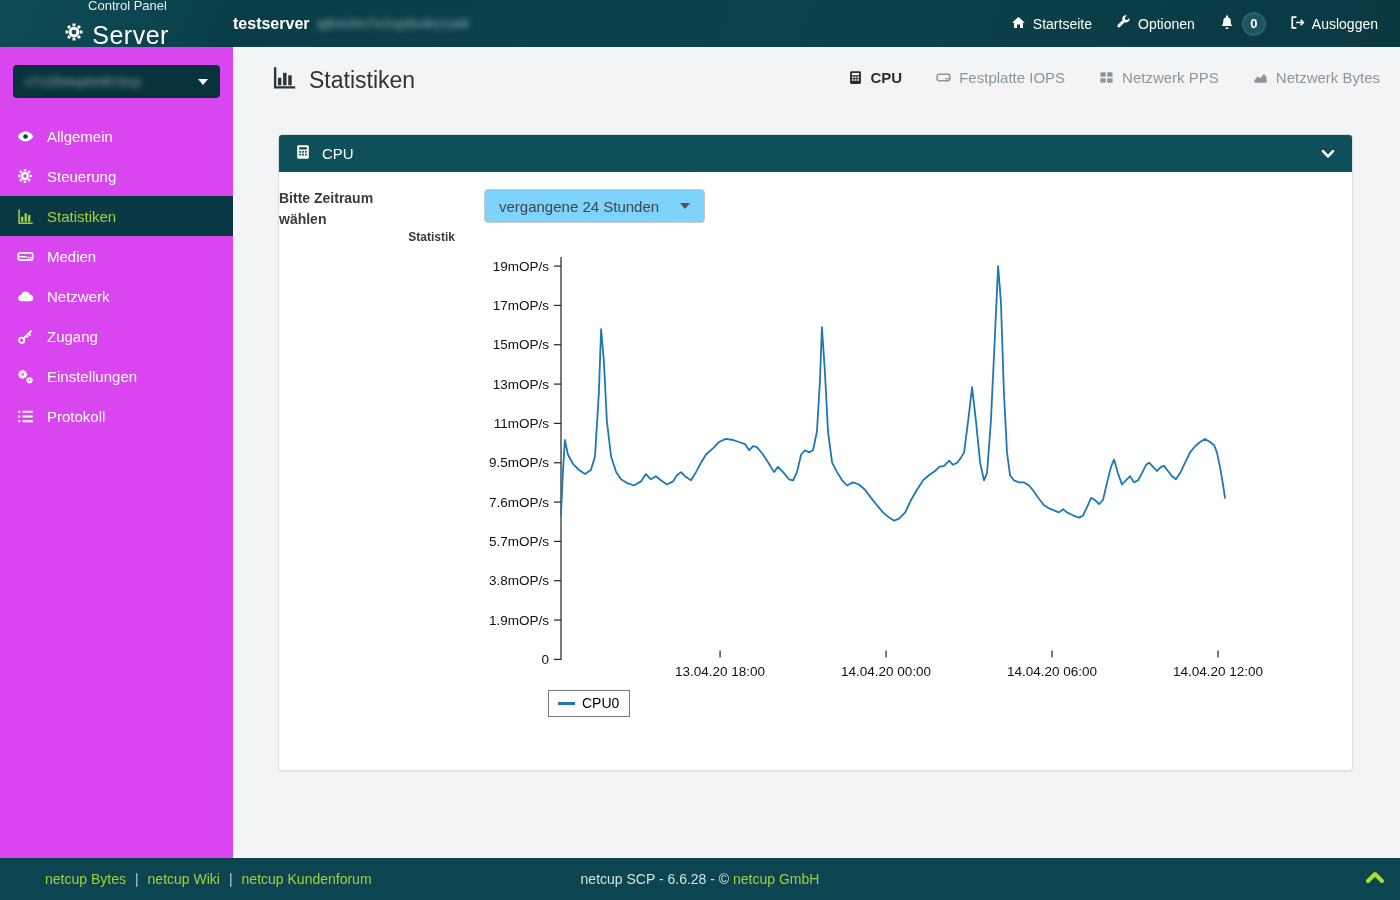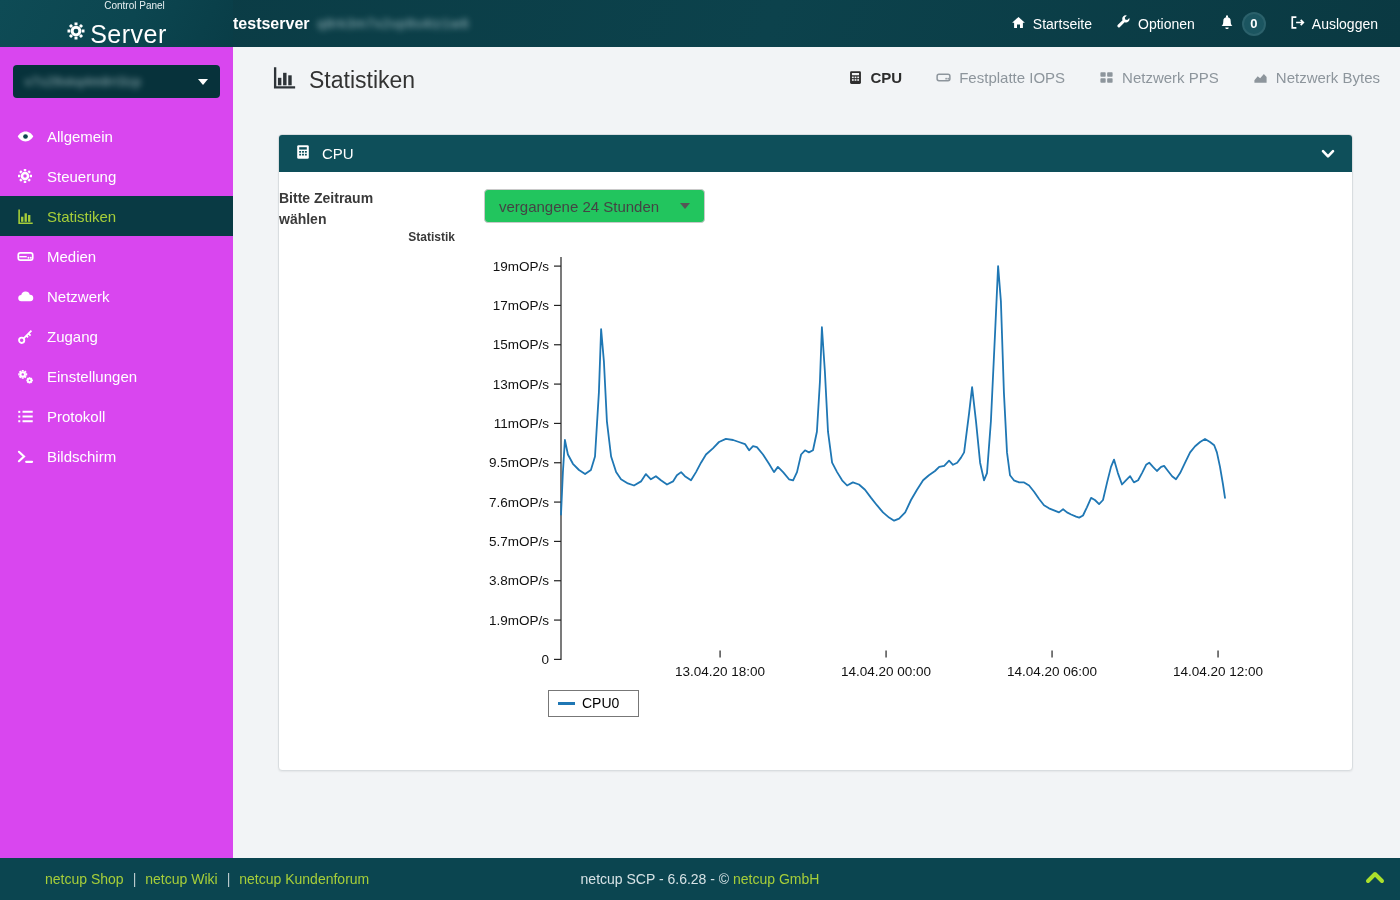--- a/index.html
+++ b/index.html
@@ -9,21 +9,21 @@
   
   .topbar { position:absolute; left:0; top:0; width:1400px; height:47px;
     background:linear-gradient(110deg,#0a3a43 0%, #0c424c 55%, #0a3942 100%);
     display:flex; align-items:center; z-index:5; }
   .logo-col { width:233px; height:47px; flex:0 0 233px;
     background:linear-gradient(115deg,#0e4b55 0%, #0c4650 55%, #093d47 100%);
     display:flex; align-items:center; justify-content:center; }
   .logo-wrap { display:flex; align-items:flex-end; gap:4px; color:#fff; }
   .logo-gear { font-size:20px; line-height:1; margin-bottom:3px; }
   .logo-text { display:flex; flex-direction:column; align-items:flex-end; line-height:1; }
-  .logo-sub { font-size:10px; color:#e8f0f2; margin-bottom:11px; margin-right:2px;}
+  .logo-sub { font-size:13px; color:#e8f0f2; margin-bottom:11px; margin-right:2px;}
   .logo-main { font-size:25px; font-weight:400; color:#fff; letter-spacing:.5px; }
   .server-title { margin-left:0px; display:flex; align-items:center; gap:8px; }
   .server-name { color:#fff; font-weight:700; font-size:16px; }
   .masked { filter:blur(3px); opacity:.8; color:#cfe3e7; font-size:13px; letter-spacing:1px;
     user-select:none; white-space:nowrap; }
   .top-nav { margin-left:auto; display:flex; align-items:center; gap:24px; padding-right:22px; }
   .top-nav-item { display:flex; align-items:center; gap:7px; color:#fff; font-size:14px; cursor:pointer; }
   .badge-pill { width:24px; height:24px; border-radius:50%; background:#1b5560;
     box-shadow:0 0 0 2px rgba(255,255,255,.07) inset; color:#fff; font-size:13px; font-weight:700;
     display:flex; align-items:center; justify-content:center; }
@@ -58,27 +58,27 @@
   .panel-head { height:37px; background:#0e4f5a; border-radius:3px 3px 0 0; display:flex;
     align-items:center; padding:0 16px; gap:11px; color:#fff; font-size:15px; --icon-bg:#0e4f5a; }
   .panel-chevron { margin-left:auto; cursor:pointer; display:flex; }
   .panel-body { position:relative; height:598px; }
   .form-label { position:absolute; left:0px; top:16px; width:176px; text-align:left;
     font-weight:700; font-size:14px; color:#3a3a3a; line-height:20px; }
   .form-label .lbl2 { margin-top:1px; }
   .lbl-statistik { position:absolute; left:0px; top:58px; width:176px; text-align:right;
     font-weight:700; font-size:12px; color:#3a3a3a; }
   .select-box { position:absolute; left:205px; top:17px; width:221px; height:34px;
-    background:#22c55e; border:1px solid #c9c9c9; border-radius:4px; display:flex; align-items:center;
+    background:#7dd3fc; border:1px solid #c9c9c9; border-radius:4px; display:flex; align-items:center;
     padding:16px 14px; font-size:15px; color:#444; cursor:pointer; }
   .sel-caret { margin-left:auto; width:0; height:0; border-left:5px solid transparent;
     border-right:5px solid transparent; border-top:6px solid #555; }
   .chart-wrap { position:absolute; left:0; top:78px; width:1073px; height:480px; }
   .legend-box { position:absolute; left:269px; top:440px; border:1px solid #777; background:#fff;
-    padding:4px 19px 5px 9px; display:flex; align-items:center; gap:7px; font-size:14px; color:#000; }
+    padding:4px 10px 5px 9px; display:flex; align-items:center; gap:7px; font-size:14px; color:#000; }
   .legend-dash { width:17px; height:3px; }
 
   
   .footer { position:absolute; left:0; top:858px; width:1400px; height:42px; background:#0b4550;
     display:flex; align-items:center; font-size:14px; }
   .f-links { padding-left:45px; display:flex; align-items:center; gap:9px; }
   .f-link { color:#a6ce39; text-decoration:none; cursor:pointer; }
   .f-sep { color:#b9c9cc; }
   .f-center { position:absolute; left:0; width:1400px; text-align:center; color:#d6e2e5; pointer-events:none; }
   .f-center .f-link { pointer-events:auto; }
@@ -232,30 +232,20 @@
               <path d="M5.2 3.6h9.6M5.2 8h9.6M5.2 12.4h9.6"></path>
             </g>
             <g fill="#fff">
               <rect x="1.2" y="2.7" width="1.9" height="1.9"></rect>
               <rect x="1.2" y="7.1" width="1.9" height="1.9"></rect>
               <rect x="1.2" y="11.5" width="1.9" height="1.9"></rect>
             </g>
           </svg>
         </span>
         <span>Protokoll</span>
-      </div>
-      <div class="menu-item">
-        <span class="mi-icon">
-          <svg width="17" height="17" viewBox="0 0 16 16">
-            <g stroke="#fff" stroke-width="2" fill="none" stroke-linecap="round">
-              <path d="M1.8 3.6 6.6 8l-4.8 4.4M8.6 13h5.6"></path>
-            </g>
-          </svg>
-        </span>
-        <span>Bildschirm</span>
       </div>
     </div>
 </div>
 
 <div class="main">
   <div class="page-head">
     <div class="page-title">
       <span>
         <svg width="25" height="25" viewBox="0 0 16 16">
             <path d="M2 1.5v12.8h12.8" stroke="#2e3338" stroke-width="1.5" fill="none"></path>
@@ -393,21 +383,21 @@
           <span class="legend-dash" id="legend-dash" style="background: rgb(31, 119, 180);"></span>
           <span id="legend-label">CPU0</span>
         </div>
       </div>
     </div>
   </div>
 </div>
 
 <div class="footer">
   <div class="f-links" id="footer-links">
-      <span class="f-link">netcup Shop</span>
+      <span class="f-link">netcup Bytes</span>
       <span class="f-sep">|</span>
       <span class="f-link">netcup Wiki</span>
       <span class="f-sep">|</span>
       <span class="f-link">netcup Kundenforum</span>
     </div>
   <div class="f-center">
     <span>netcup SCP - 6.6.28 - © </span><span class="f-link">netcup GmbH</span>
   </div>
   <div class="f-top">
     <svg width="22" height="16" viewBox="0 0 22 16">

